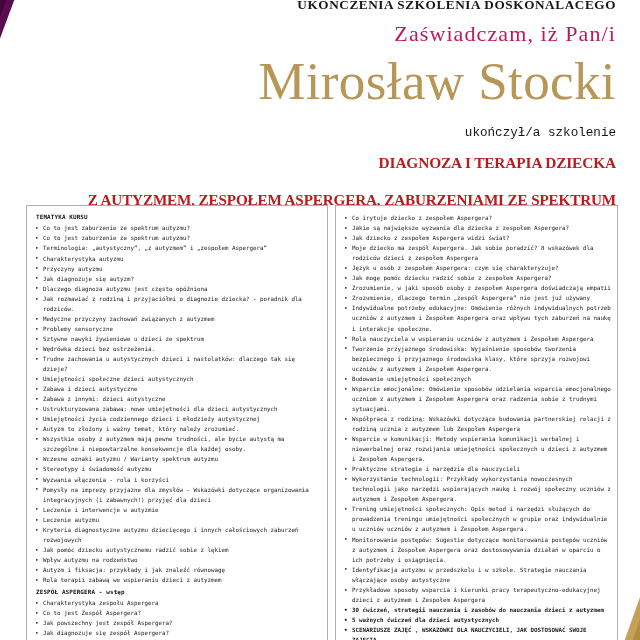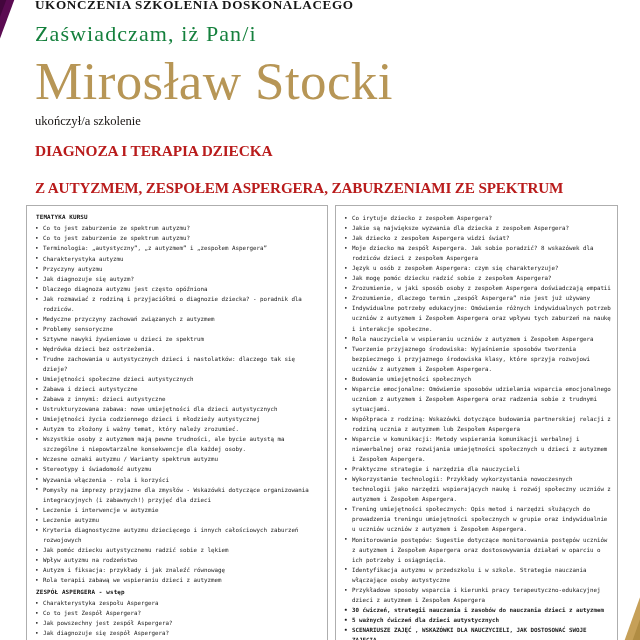--- a/index.html
+++ b/index.html
@@ -28,54 +28,54 @@
   }
   .corner-deco.br {
     bottom: -2px;
     right: -4px;
     width: 26px;
     height: 60px;
   }
 
   
   .header {
-    text-align: left;
-    padding: 0 35px;
+    text-align: right;
+    padding: 0 24px;
   }
   .cut-line {
     font-family: "Liberation Serif", serif;
     font-weight: bold;
     font-size: 13.2px;
     letter-spacing: 0.6px;
     color: #161616;
     height: 9px;
     line-height: 9px;
     overflow: hidden;
     margin: 0;
     white-space: nowrap;
   }
   .attest-line {
     font-family: "Liberation Serif", serif;
     font-size: 22px;
     letter-spacing: 1.1px;
-    color: #15803d;
+    color: #be185d;
     margin: 13px 0 0 0;
     line-height: 1.1;
   }
   .recipient-name {
     font-family: "Liberation Serif", serif;
     font-size: 53px;
     color: #b79656;
     letter-spacing: 0.4px;
-    margin: 7px 0 4px 0;
+    margin: 7px 0 16px 0;
     line-height: 1.08;
     white-space: nowrap;
   }
   .completed-line {
-    font-family: Liberation Serif, serif;
+    font-family: Liberation Mono, monospace;
     font-size: 12.6px;
     color: #1a1614;
     margin: 3px 0 0 0;
     line-height: 1.2;
   }
   .course-title {
     font-family: "Liberation Serif", serif;
     font-weight: bold;
     font-size: 15.4px;
     letter-spacing: -0.15px;

